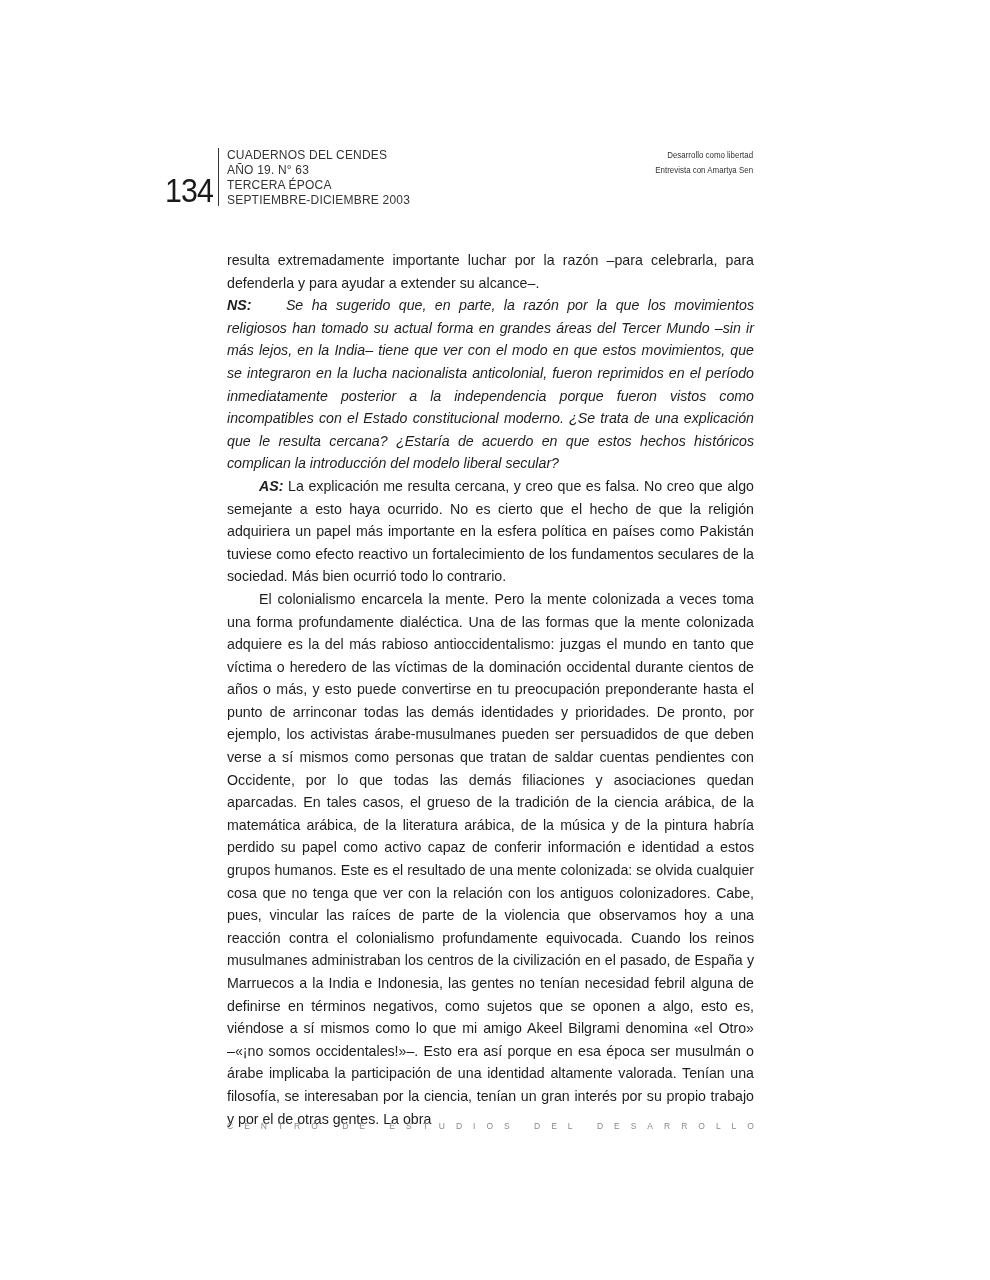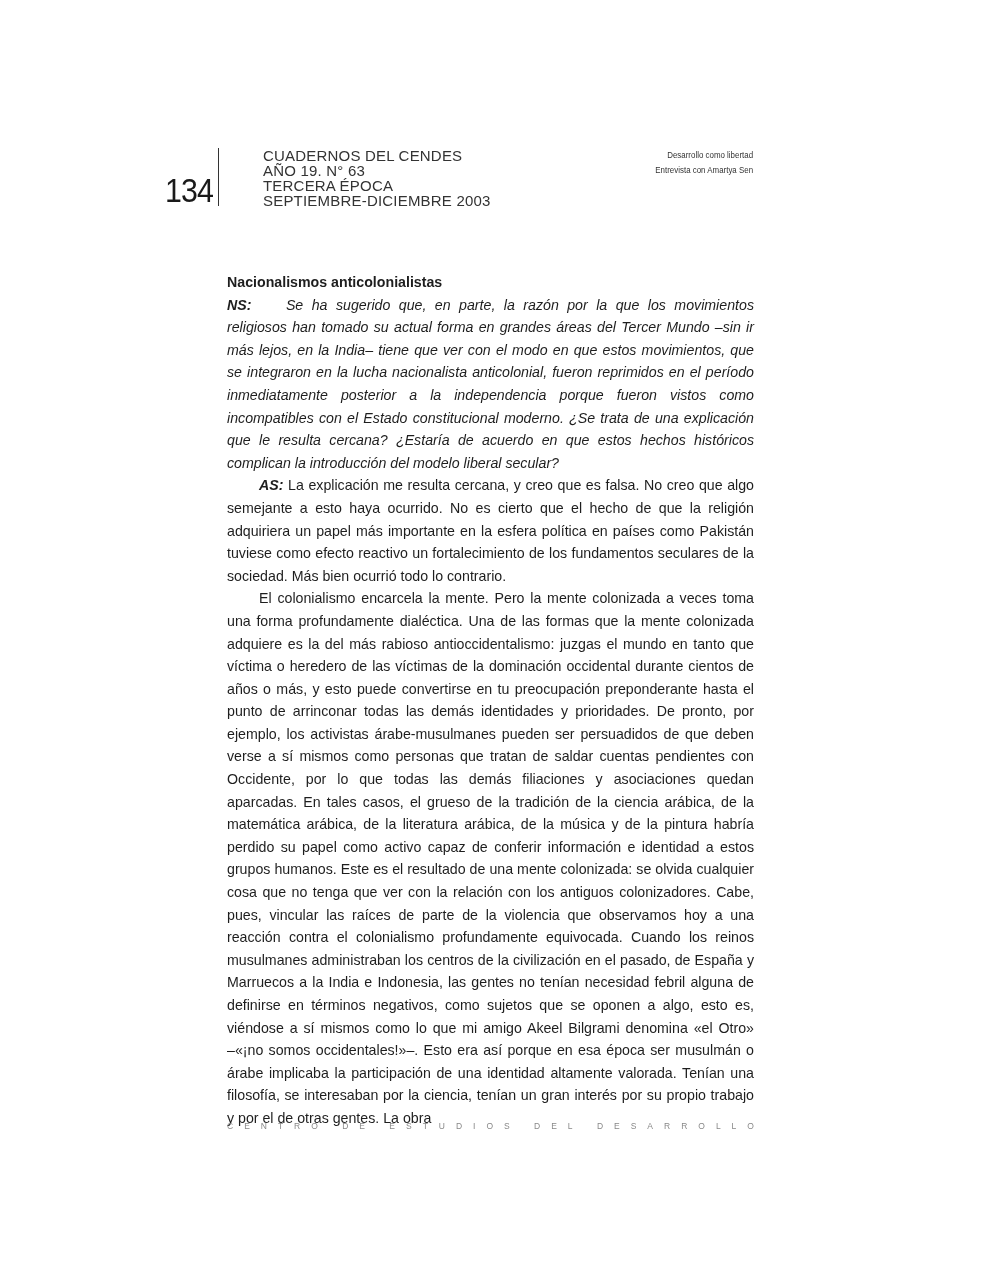--- a/index.html
+++ b/index.html
@@ -11,21 +11,21 @@
       position: absolute; left: 165px; top: 171px;
       font-size: 33px; line-height: 40px; color: #1a1a1a;
       font-family: "Liberation Sans", sans-serif; letter-spacing: -1px;
       transform: scaleX(0.92); transform-origin: left top;
     }
     .header-rule {
       position: absolute; left: 218px; top: 148px; width: 1px; height: 58px; background: #333;
     }
     .journal-info {
       position: absolute; left: 227px; top: 148px;
-      font-size: 15px; line-height: 15px; color: #333; letter-spacing: 0.2px; margin-left: 36px;
+      font-size: 12px; line-height: 15px; color: #333; letter-spacing: 0.2px;
     }
     .journal-info div { white-space: nowrap; }
     .running-title {
       position: absolute; right: 237px; top: 148px; text-align: right;
       font-size: 9px; line-height: 15px; color: #333;
       transform: scaleX(0.88); transform-origin: right top;
     }
     .running-title div { white-space: nowrap; }
     .body-text {
       position: absolute; left: 227px; top: 249px; width: 527px;
@@ -58,21 +58,21 @@
   <div>TERCERA ÉPOCA</div>
   <div>SEPTIEMBRE-DICIEMBRE 2003</div>
 </div>
 
 <div class="running-title">
   <div>Desarrollo como libertad</div>
   <div>Entrevista con Amartya Sen</div>
 </div>
 
 <div class="body-text">
-  <p class="section-title">Nacionalismos anticolonialistas</p>
+  <p>resulta extremadamente importante luchar por la razón –para celebrarla, para defenderla y para ayudar a extender su alcance–.</p>
   <p><span class="speaker">NS:</span> <span class="question">Se ha sugerido que, en parte, la razón por la que los movimientos religiosos han tomado su actual forma en grandes áreas del Tercer Mundo –sin ir más lejos, en la India– tiene que ver con el modo en que estos movimientos, que se integraron en la lucha nacionalista anticolonial, fueron reprimidos en el período inmediatamente posterior a la independencia porque fueron vistos como incompatibles con el Estado constitucional moderno. ¿Se trata de una explicación que le resulta cercana? ¿Estaría de acuerdo en que estos hechos históricos complican la introducción del modelo liberal secular?</span></p>
   <p class="indent"><span class="speaker">AS:</span> <span>La explicación me resulta cercana, y creo que es falsa. No creo que algo semejante a esto haya ocurrido. No es cierto que el hecho de que la religión adquiriera un papel más importante en la esfera política en países como Pakistán tuviese como efecto reactivo un fortalecimiento de los fundamentos seculares de la sociedad. Más bien ocurrió todo lo contrario.</span></p>
   <p class="indent">El colonialismo encarcela la mente. Pero la mente colonizada a veces toma una forma profundamente dialéctica. Una de las formas que la mente colonizada adquiere es la del más rabioso antioccidentalismo: juzgas el mundo en tanto que víctima o heredero de las víctimas de la dominación occidental durante cientos de años o más, y esto puede convertirse en tu preocupación preponderante hasta el punto de arrinconar todas las demás identidades y prioridades. De pronto, por ejemplo, los activistas árabe-musulmanes pueden ser persuadidos de que deben verse a sí mismos como personas que tratan de saldar cuentas pendientes con Occidente, por lo que todas las demás filiaciones y asociaciones quedan aparcadas. En tales casos, el grueso de la tradición de la ciencia arábica, de la matemática arábica, de la literatura arábica, de la música y de la pintura habría perdido su papel como activo capaz de conferir información e identidad a estos grupos humanos. Este es el resultado de una mente colonizada: se olvida cualquier cosa que no tenga que ver con la relación con los antiguos colonizadores. Cabe, pues, vincular las raíces de parte de la violencia que observamos hoy a una reacción contra el colonialismo profundamente equivocada. Cuando los reinos musulmanes administraban los centros de la civilización en el pasado, de España y Marruecos a la India e Indonesia, las gentes no tenían necesidad febril alguna de definirse en términos negativos, como sujetos que se oponen a algo, esto es, viéndose a sí mismos como lo que mi amigo Akeel Bilgrami denomina «el Otro» –«¡no somos occidentales!»–. Esto era así porque en esa época ser musulmán o árabe implicaba la participación de una identidad altamente valorada. Tenían una filosofía, se interesaban por la ciencia, tenían un gran interés por su propio trabajo y por el de otras gentes. La obra</p>
 </div>
 
 <div class="footer" id="footer">
     <span>C</span>
     <span>E</span>
     <span>N</span>
     <span>T</span>

